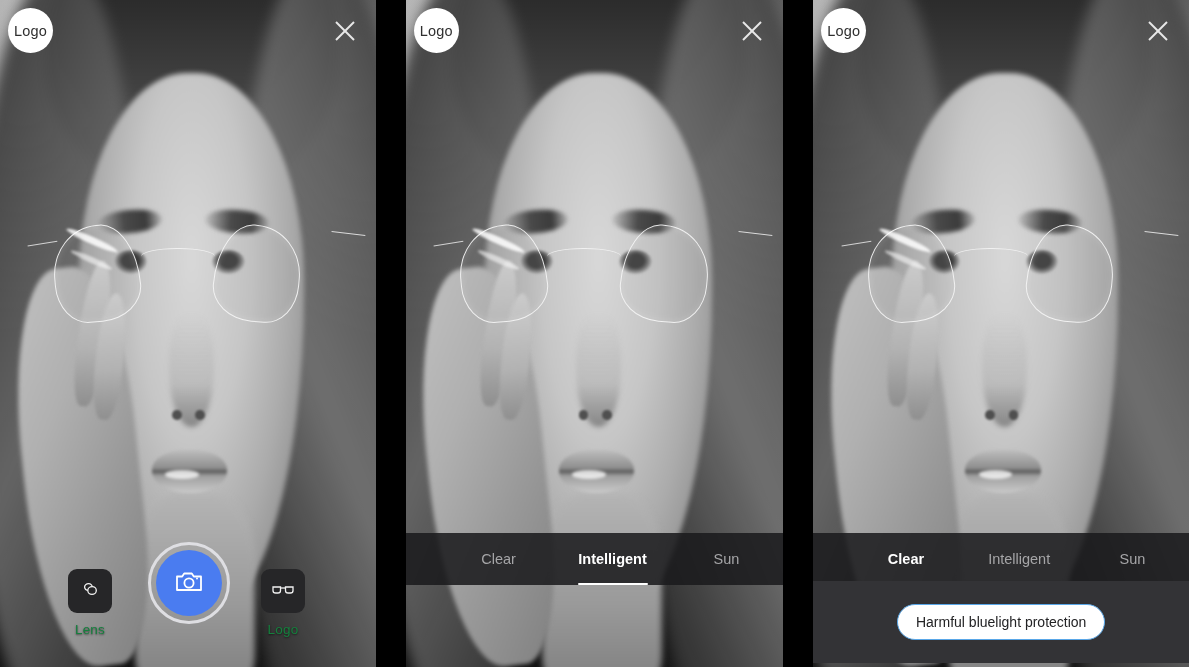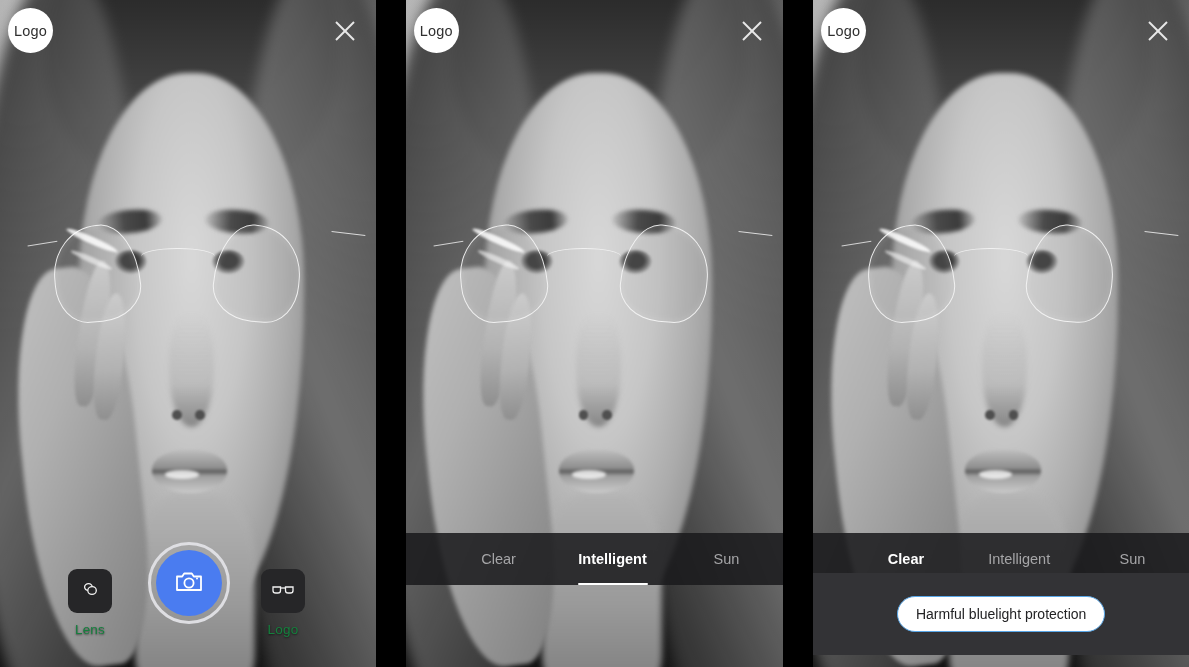--- a/index.html
+++ b/index.html
@@ -256,21 +256,21 @@
   .swatch.selected {
     background: #4a4a4c !important;
     border: 2.5px solid #fff;
   }
   .swatch-name {
     position: absolute; left: 26px; top: 48px;
     color: #f0f0f0; font-size: 13.5px;
   }
   
   .info-tray {
-    position: absolute; left: 0; right: 0; bottom: 12px; height: 82px;
+    position: absolute; left: 0; right: 0; bottom: 4px; height: 82px;
     background: #333336; z-index: 5;
     display: flex; align-items: center; justify-content: center; text-align: right;
   }
   .pill {
     background: #fff; color: #232325;
     border: 1.5px solid #59a7e8;
     border-radius: 20px;
     padding: 9px 18px;
     font-size: 14px; white-space: nowrap;
     cursor: pointer;

